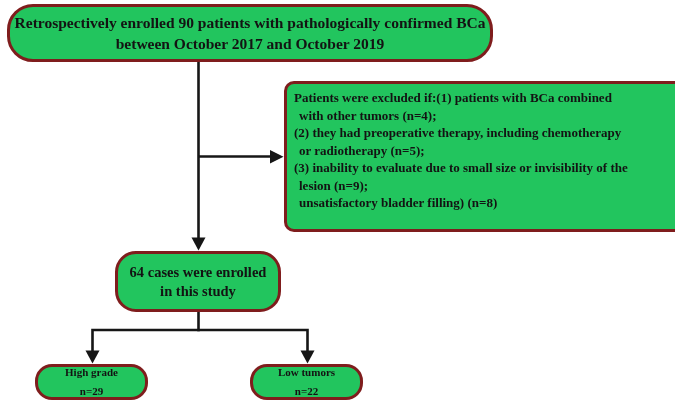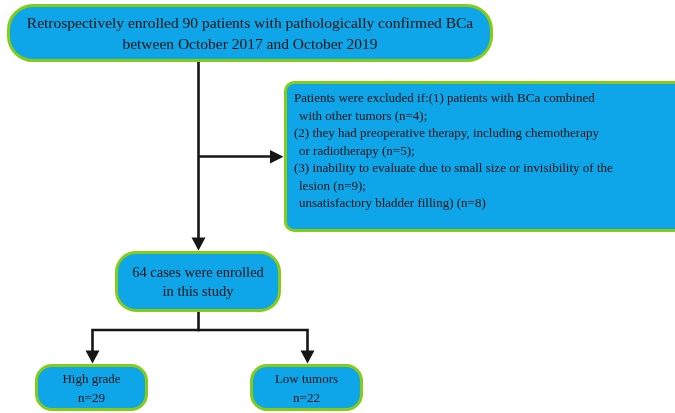--- a/index.html
+++ b/index.html
@@ -20,24 +20,24 @@
     position: absolute;
     left: 0;
     top: 0;
     width: 675px;
     height: 413px;
     z-index: 1;
   }
   .box {
     position: absolute;
     box-sizing: border-box;
-    background: #0ea5e9;
-    border: 3px solid #84cc16;
+    background: #22c55e;
+    border: 3px solid #7f1d1d;
     z-index: 2;
-    font-weight: normal;
+    font-weight: bold;
   }
   .box.centered {
     display: flex;
     flex-direction: column;
     align-items: center;
     justify-content: center;
     text-align: center;
   }
   .top-box {
     left: 7px;
@@ -68,23 +68,23 @@
     left: 115px;
     top: 251px;
     width: 166px;
     height: 61px;
     border-radius: 21px;
     font-size: 14.5px;
     line-height: 19px;
   }
   .leaf-box {
     width: 113px;
-    height: 47px;
+    height: 36px;
     border-radius: 17px;
-    font-size: 13px;
+    font-size: 11px;
     line-height: 19px;
   }
   .high-box { left: 35px;  top: 364px; }
   .low-box  { left: 250px; top: 364px; }
 </style>
 </head>
 <body>
 
 <div class="stage">
 

